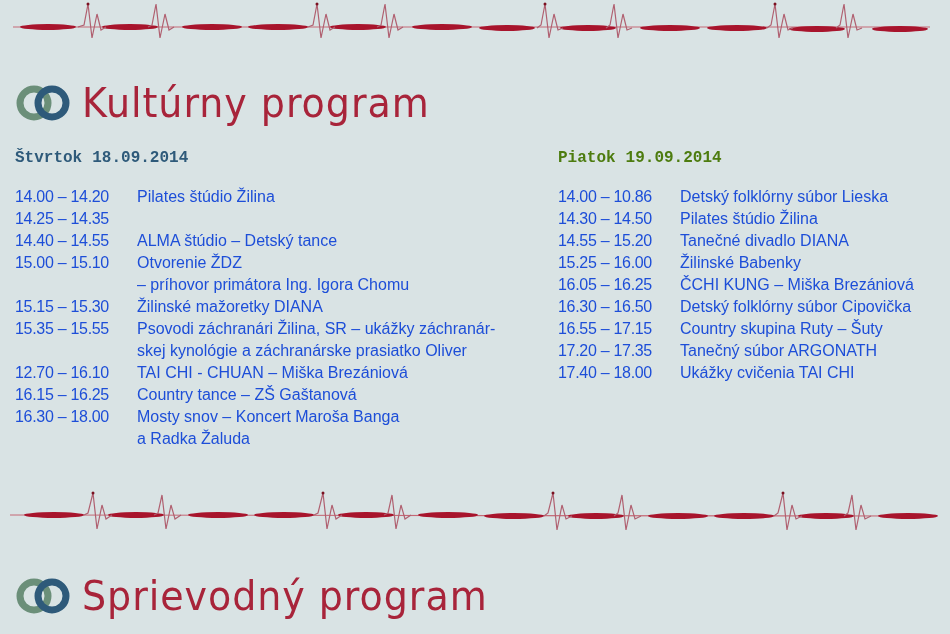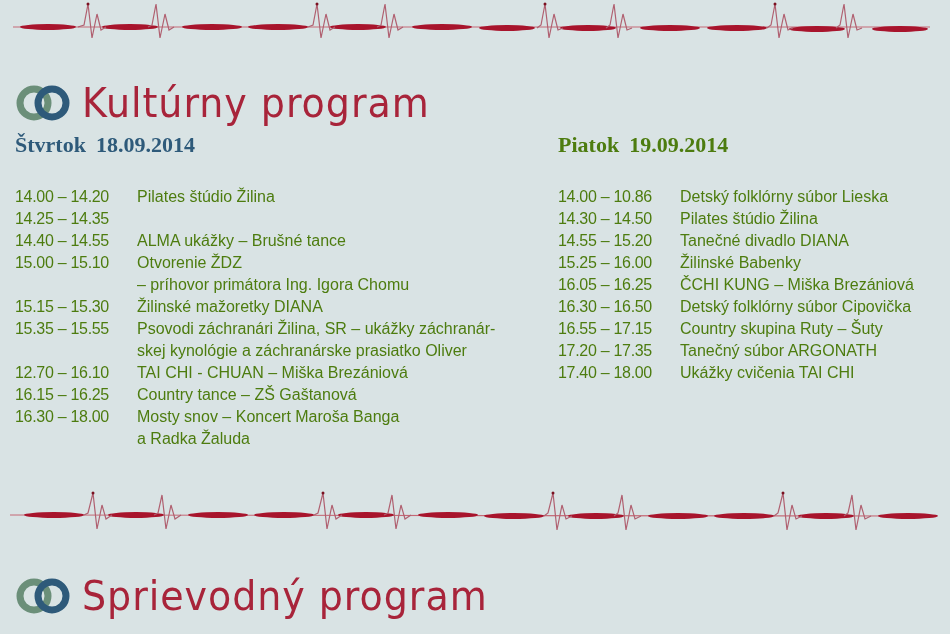--- a/index.html
+++ b/index.html
@@ -27,33 +27,33 @@
     letter-spacing: 1px;
     -webkit-text-stroke: 0px;
     font-weight: normal;
     transform: scaleX(0.95);
     transform-origin: left center;
   }
   .title-kult { top: 80px; }
   .title-spr { top: 573px; }
 
   .day-heading {
-    position: absolute; top: 132px;
-    font-family: Liberation Serif, serif;
+    position: absolute; top: 149px;
+    font-family: Liberation Mono, monospace;
     font-weight: bold;
-    font-size: 22px;
+    font-size: 16px;
   }
   .day-heading .date { margin-left: 10px; }
   .day-thu { left: 15px; color: #2e5a7a; }
   .day-fri { left: 558px; color: #4d7c0f; }
 
   .schedule { position: absolute; top: 186px; }
   .sched-left { left: 15px; width: 530px; }
   .sched-right { left: 558px; width: 392px; }
-  .row { display: flex; line-height: 22px; font-size: 16px; color: #4d7c0f; }
+  .row { display: flex; line-height: 22px; font-size: 16px; color: #1d4ed8; }
   .row .time { width: 122px; flex: none; letter-spacing: -0.3px; }
   .row .event { flex: 1; white-space: pre-line; }
 </style>
 </head>
 <body>
 
 <svg class="ecg ecg-top" viewBox="0 0 950 56" preserveAspectRatio="none">
   <defs>
     <radialGradient id="blobg" cx="50%" cy="50%" r="50%">
       <stop offset="0%" stop-color="#a8142c"></stop>
@@ -112,21 +112,21 @@
 <div class="schedule sched-left">
   <div class="row">
       <span class="time">14.00 – 14.20</span>
       <span class="event">Pilates štúdio Žilina</span>
     </div>
   <div class="row">
       <span class="time">14.25 – 14.35</span>
     </div>
   <div class="row">
       <span class="time">14.40 – 14.55</span>
-      <span class="event">ALMA ukážky – Brušné tance</span>
+      <span class="event">ALMA štúdio – Detský tance</span>
     </div>
   <div class="row">
       <span class="time">15.00 – 15.10</span>
       <span class="event">Otvorenie ŽDZ
 – príhovor primátora Ing. Igora Chomu</span>
     </div>
   <div class="row">
       <span class="time">15.15 – 15.30</span>
       <span class="event">Žilinské mažoretky DIANA</span>
     </div>

